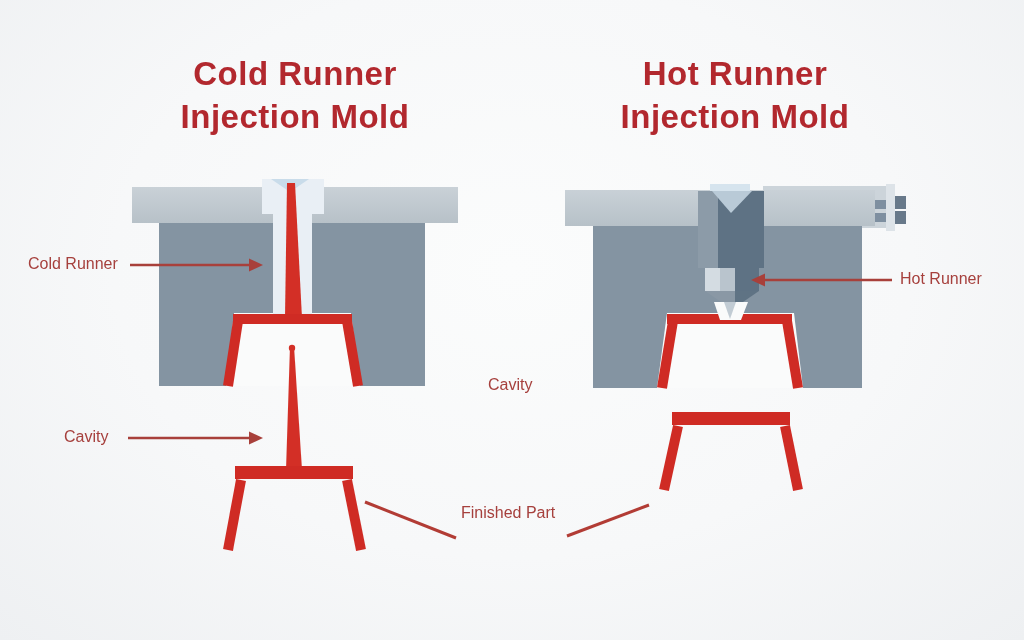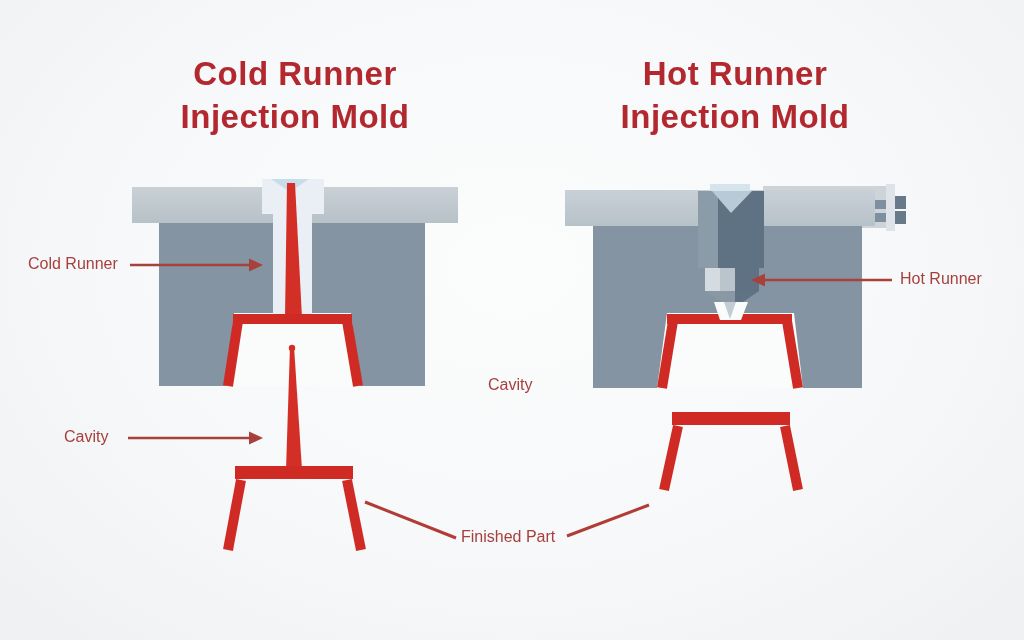--- a/index.html
+++ b/index.html
@@ -26,21 +26,21 @@
   .part-label{
     position:absolute;
     font-size:16px;
     color:#a6403d;
     white-space:nowrap;
   }
   .lbl-cold-runner{left:28px;top:255px;}
   .lbl-runner{left:64px;top:428px;}
   .lbl-cavity{left:488px;top:368px;margin-top:8px;}
   .lbl-hot-runner{left:900px;top:270px;}
-  .lbl-finished-part{left:461px;top:528px;}
+  .lbl-finished-part{left:461px;top:504px;}
 </style>
 </head>
 <body>
 
 <div class="canvas">
 
   <svg class="shapes" width="1024" height="640" viewBox="0 0 1024 640">
     <defs>
       <linearGradient id="plateGrad" x1="0" y1="0" x2="0" y2="1">
         <stop offset="0" stop-color="#c9d1d7"></stop>

